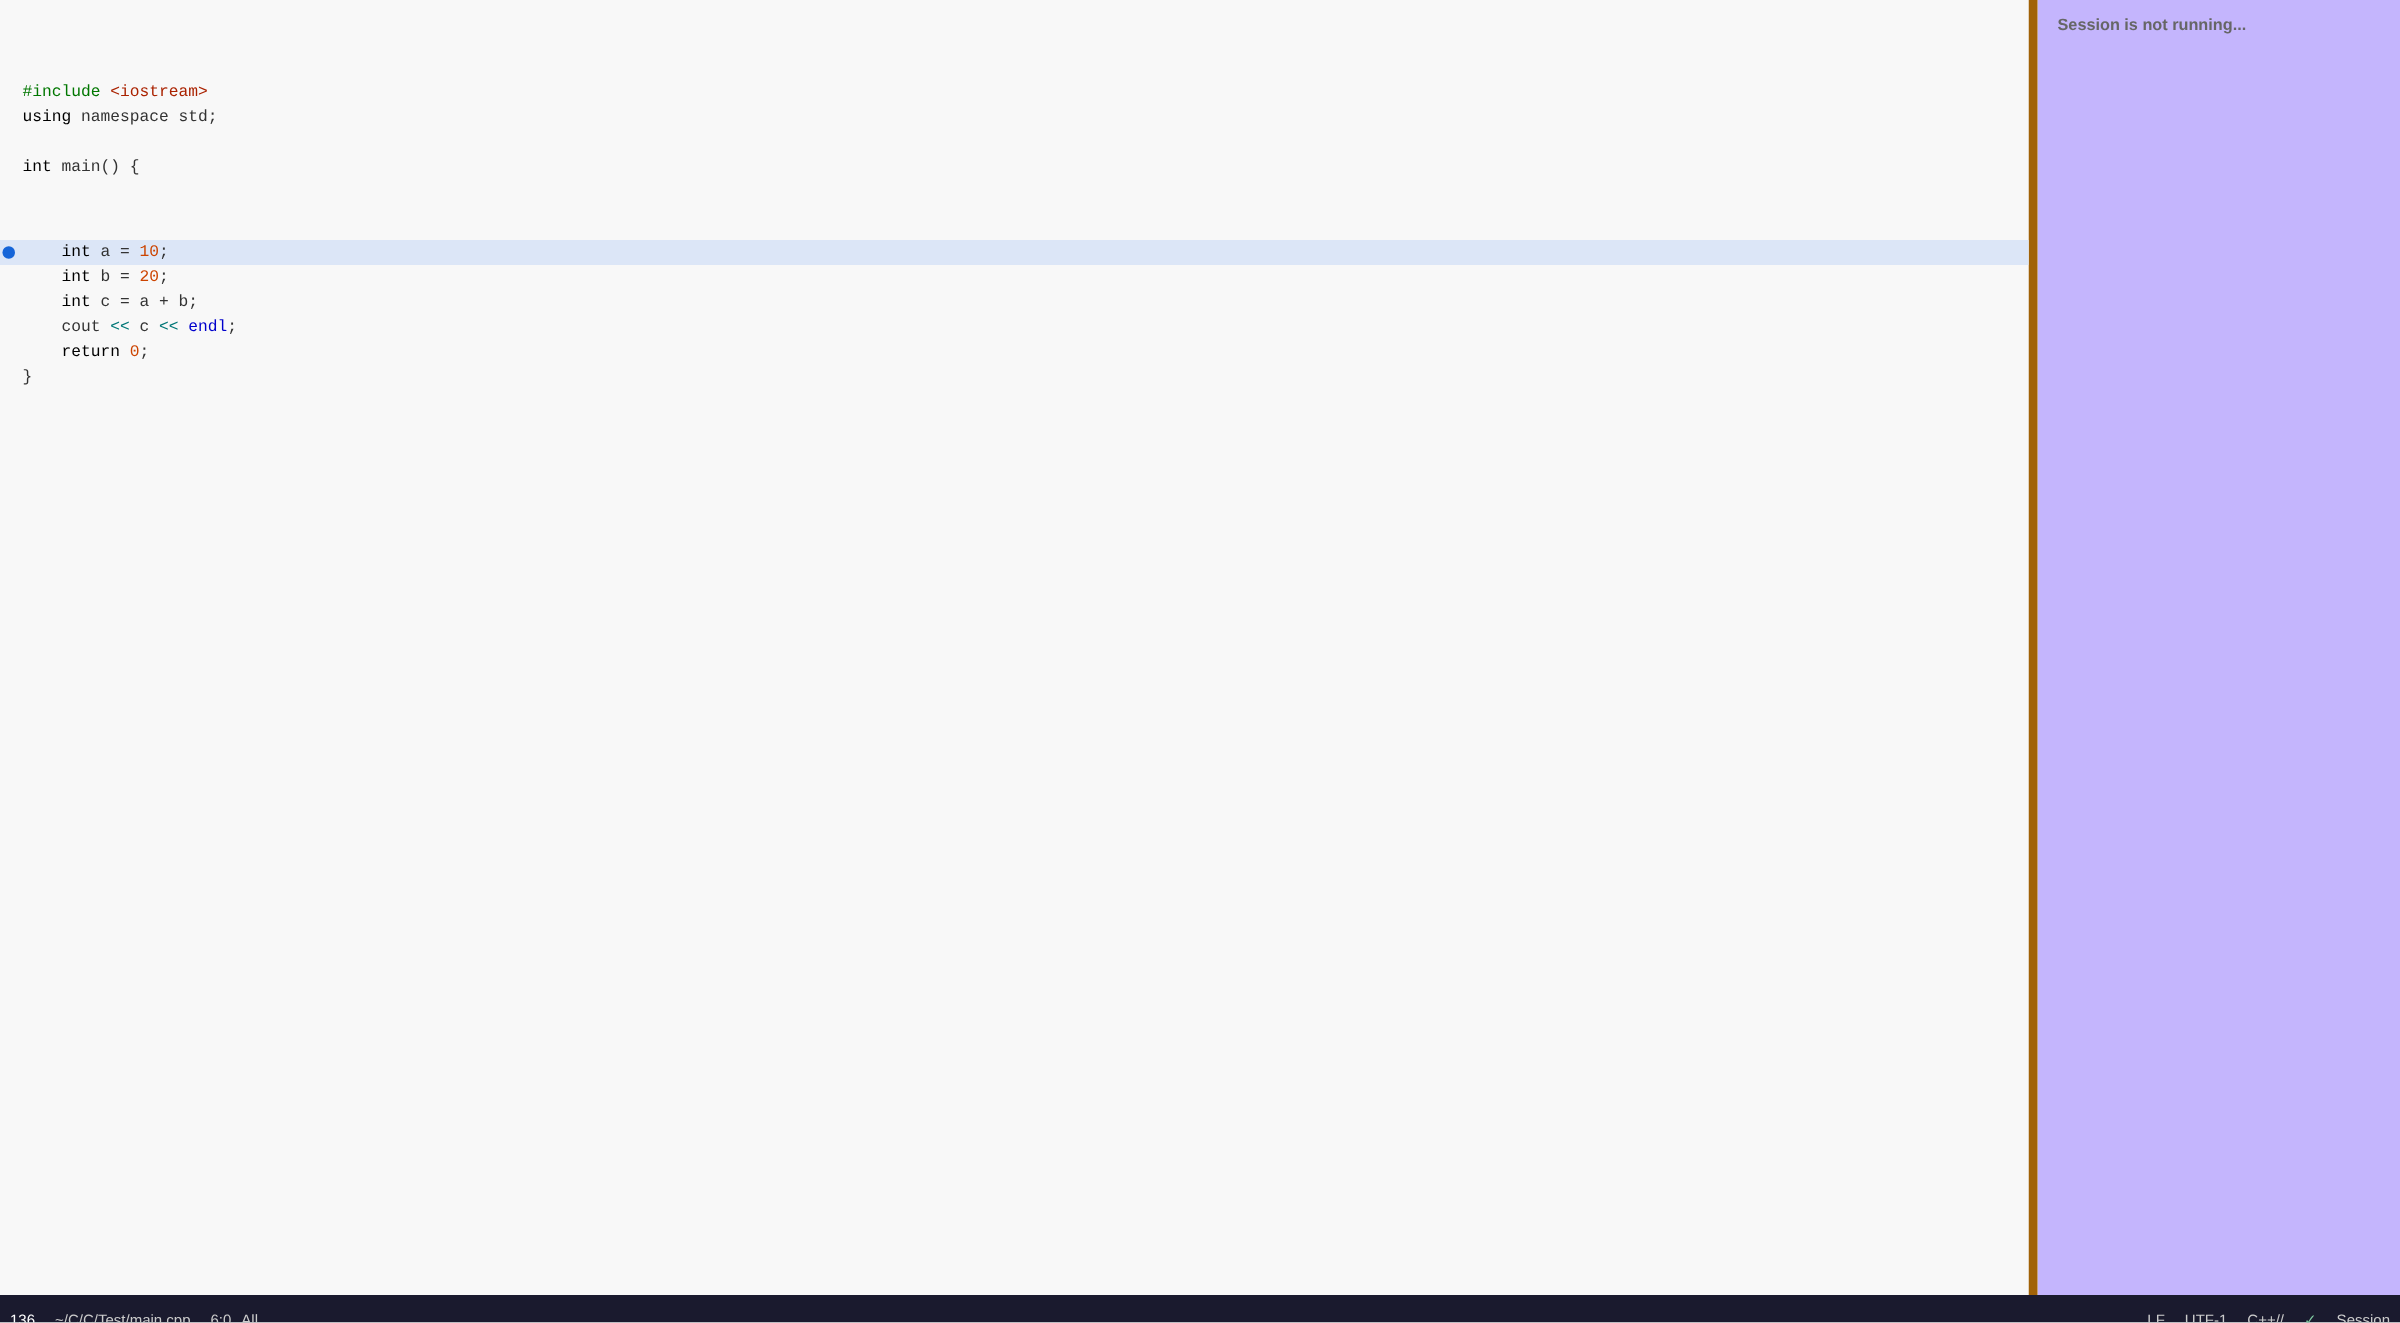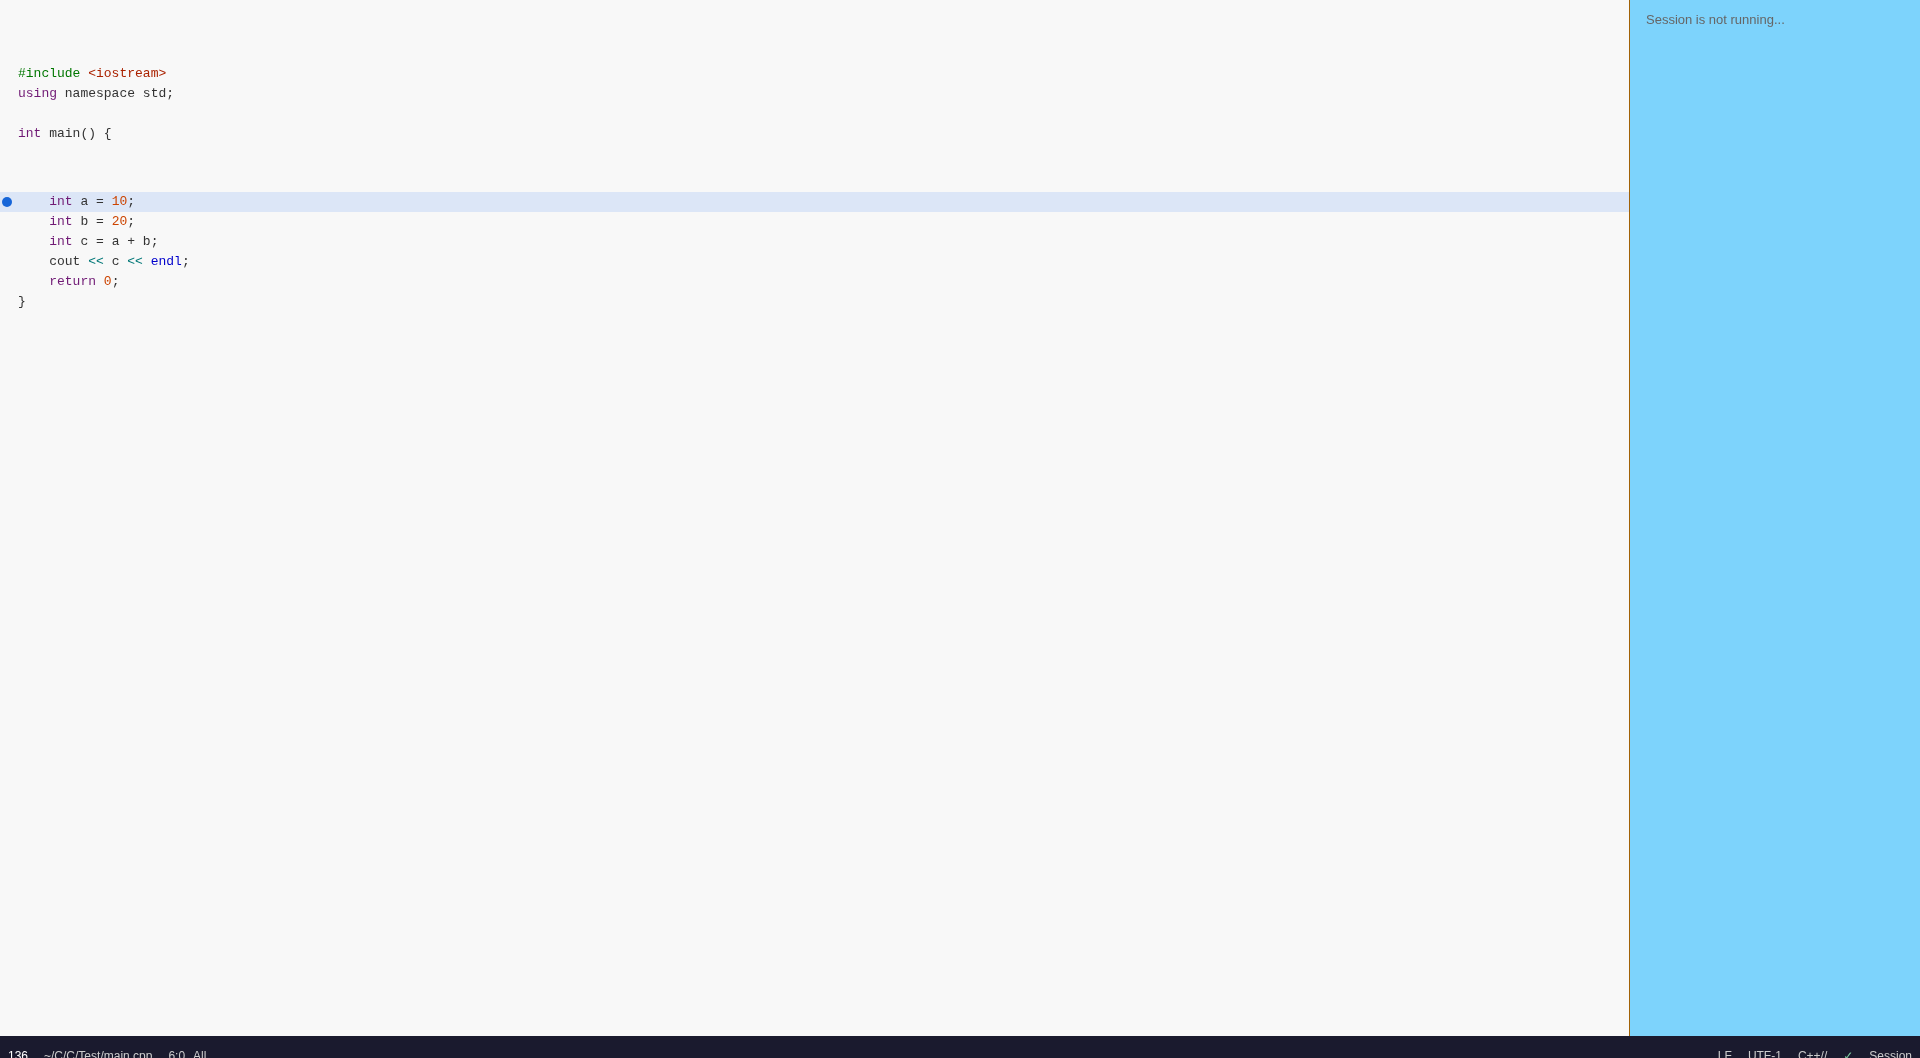--- a/index.html
+++ b/index.html
@@ -23,21 +23,21 @@
       display: flex;
       flex: 1;
       overflow: hidden;
     }
 
     #editor-panel {
       flex: 1;
       background: #f8f8f8;
       overflow: hidden;
       position: relative;
-      border-right: 1px solid #a16207;
+      border-right: 7px solid #a16207;
     }
 
     #code-container {
       padding: 4px 0;
       white-space: pre;
       line-height: 20px;
       color: #333;
     }
 
     .code-line {
@@ -65,35 +65,36 @@
       width: 10px;
       height: 10px;
       border-radius: 50%;
       background: #1665d8;
     }
 
     .line-content {
       padding-left: 4px;
       flex: 1;
     }
-    .kw-blue { color: #701a75; }
+    .kw-blue { color: #000000; }
     .preprocessor { color: #007700; }
     .include-file { color: #aa2200; }
     .num { color: #cc4400; }
     .punc { color: #333; }
     .ident { color: #333; }
     .op { color: #333; }
     .stream-op { color: #007777; }
     .endl-kw { color: #0000cc; }
 
     #debug-panel {
       width: 290px;
-      background: #7dd3fc;
+      background: #c4b5fd;
       display: flex;
       flex-direction: column;
+      font-weight: bold;
     }
 
     #debug-session-text {
       padding: 12px 16px;
       color: #666;
       font-family: -apple-system, BlinkMacSystemFont, 'Segoe UI', sans-serif;
       font-size: 13px;
     }
 
     #status-bar {

